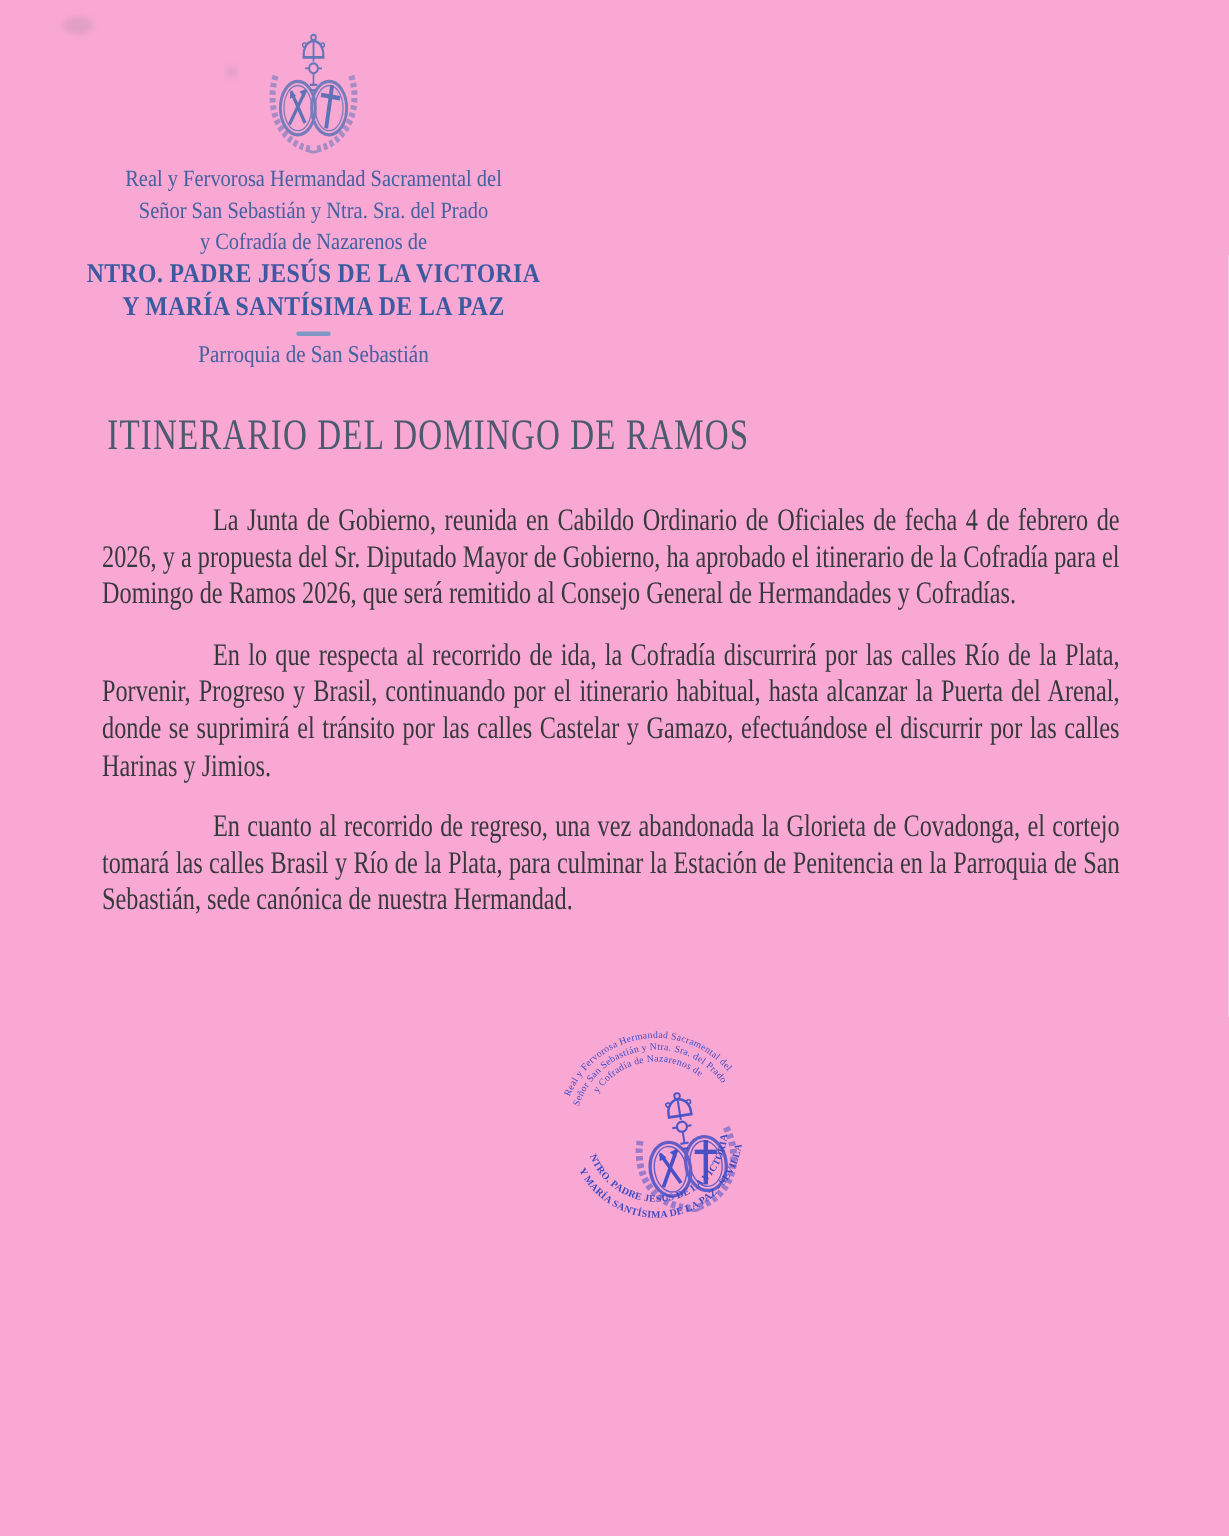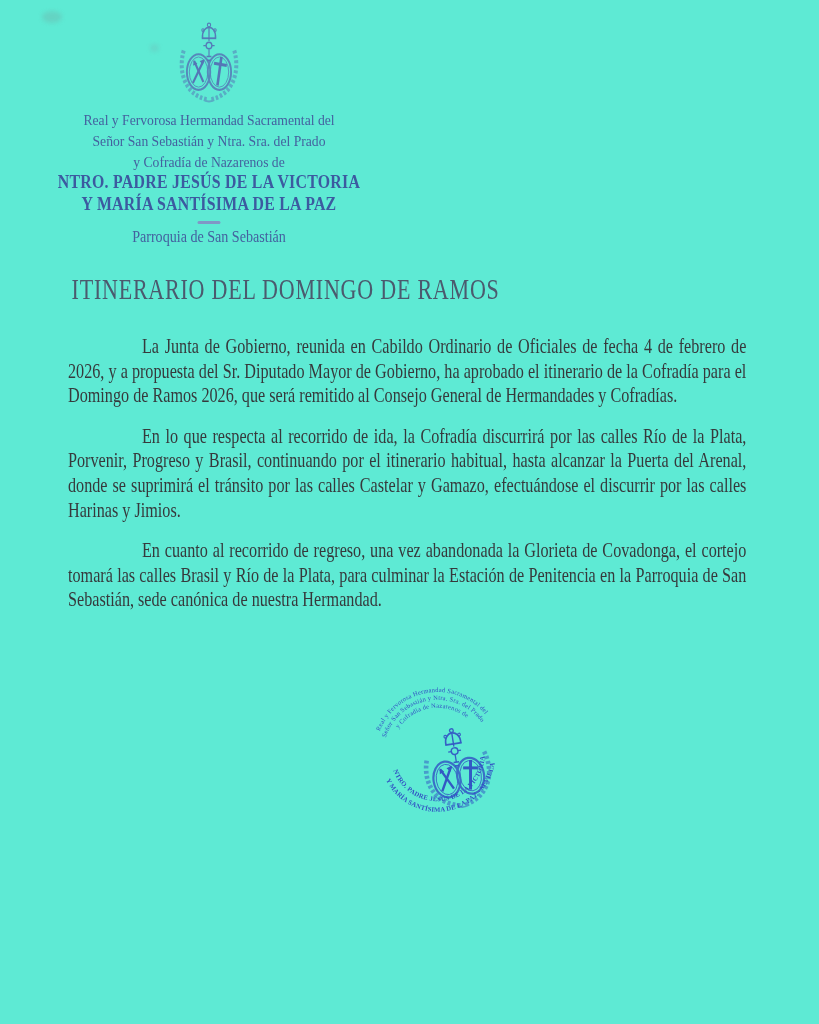--- a/index.html
+++ b/index.html
@@ -5,21 +5,21 @@
   html, body { margin: 0; padding: 0; }
   body {
     width: 819px; height: 1024px;
     background: #ffffff;
     font-family: "Liberation Serif", serif;
     overflow: hidden;
   }
   .page {
     position: relative;
     width: 819px; height: 1024px;
-    background: #5eead4;
+    background: #f9a8d4;
   }
 
   
   .letterhead {
     position: absolute;
     top: 20px; left: 0;
     width: 418px;
     text-align: center;
     color: #4565a8;
     transform: scaleX(0.88);

